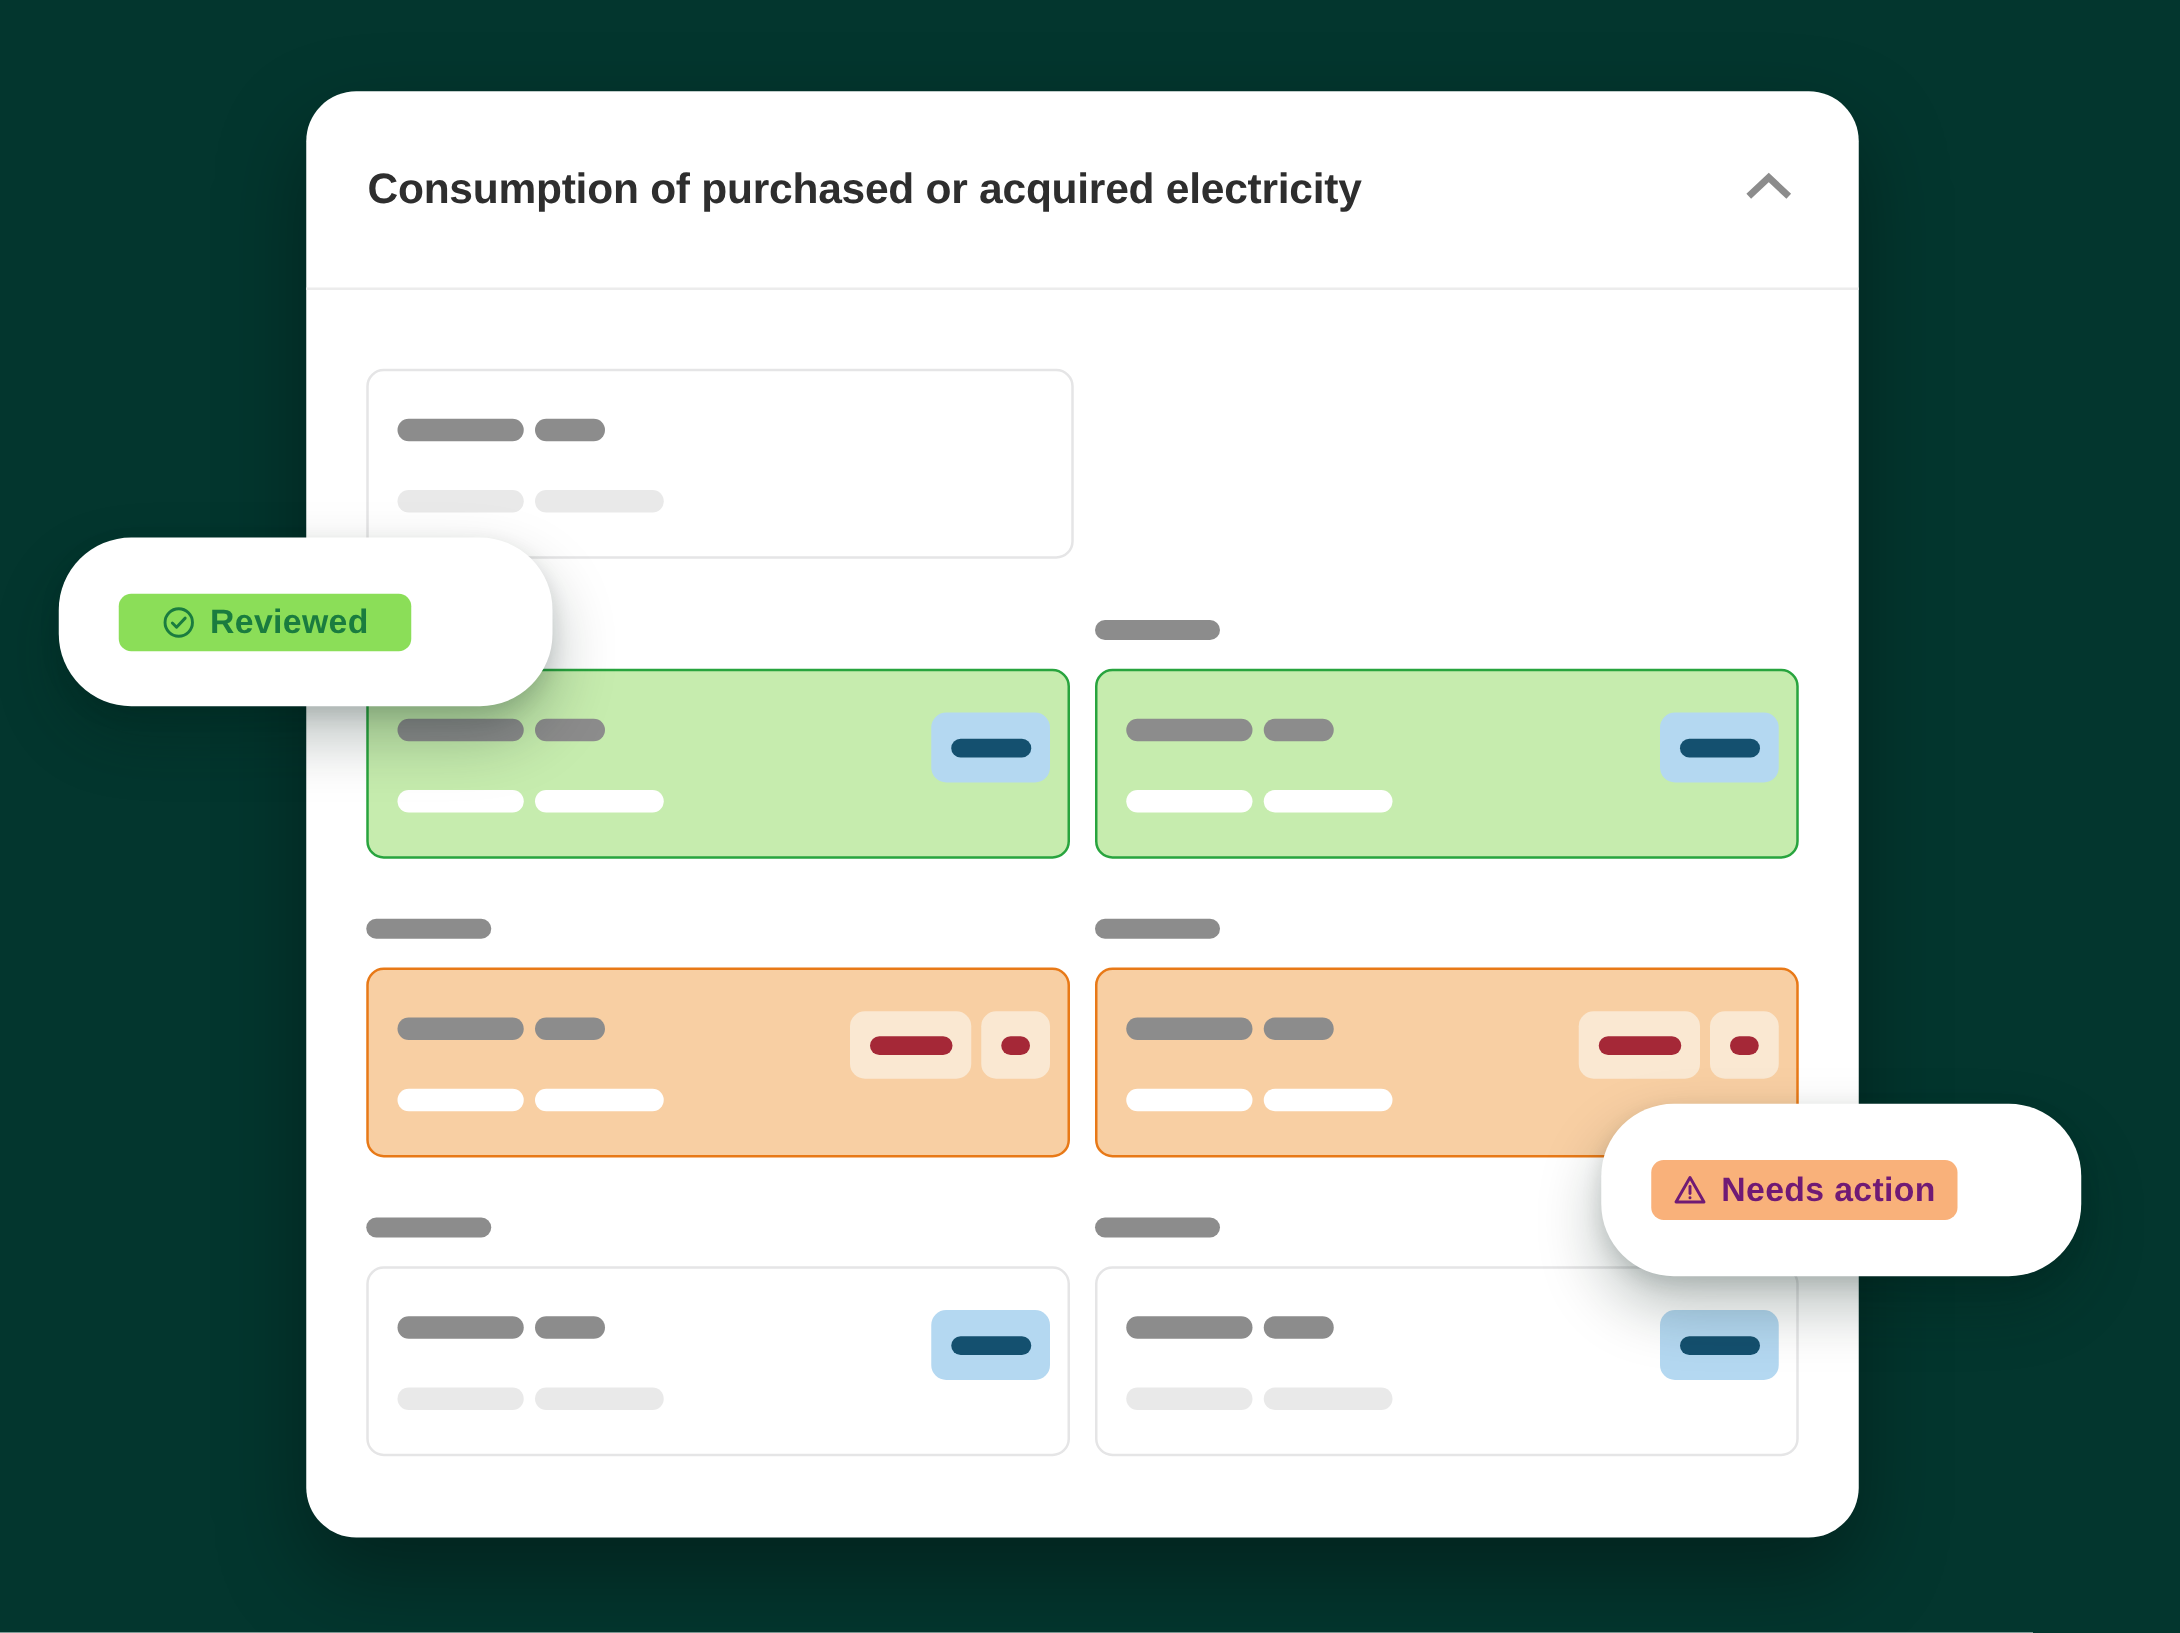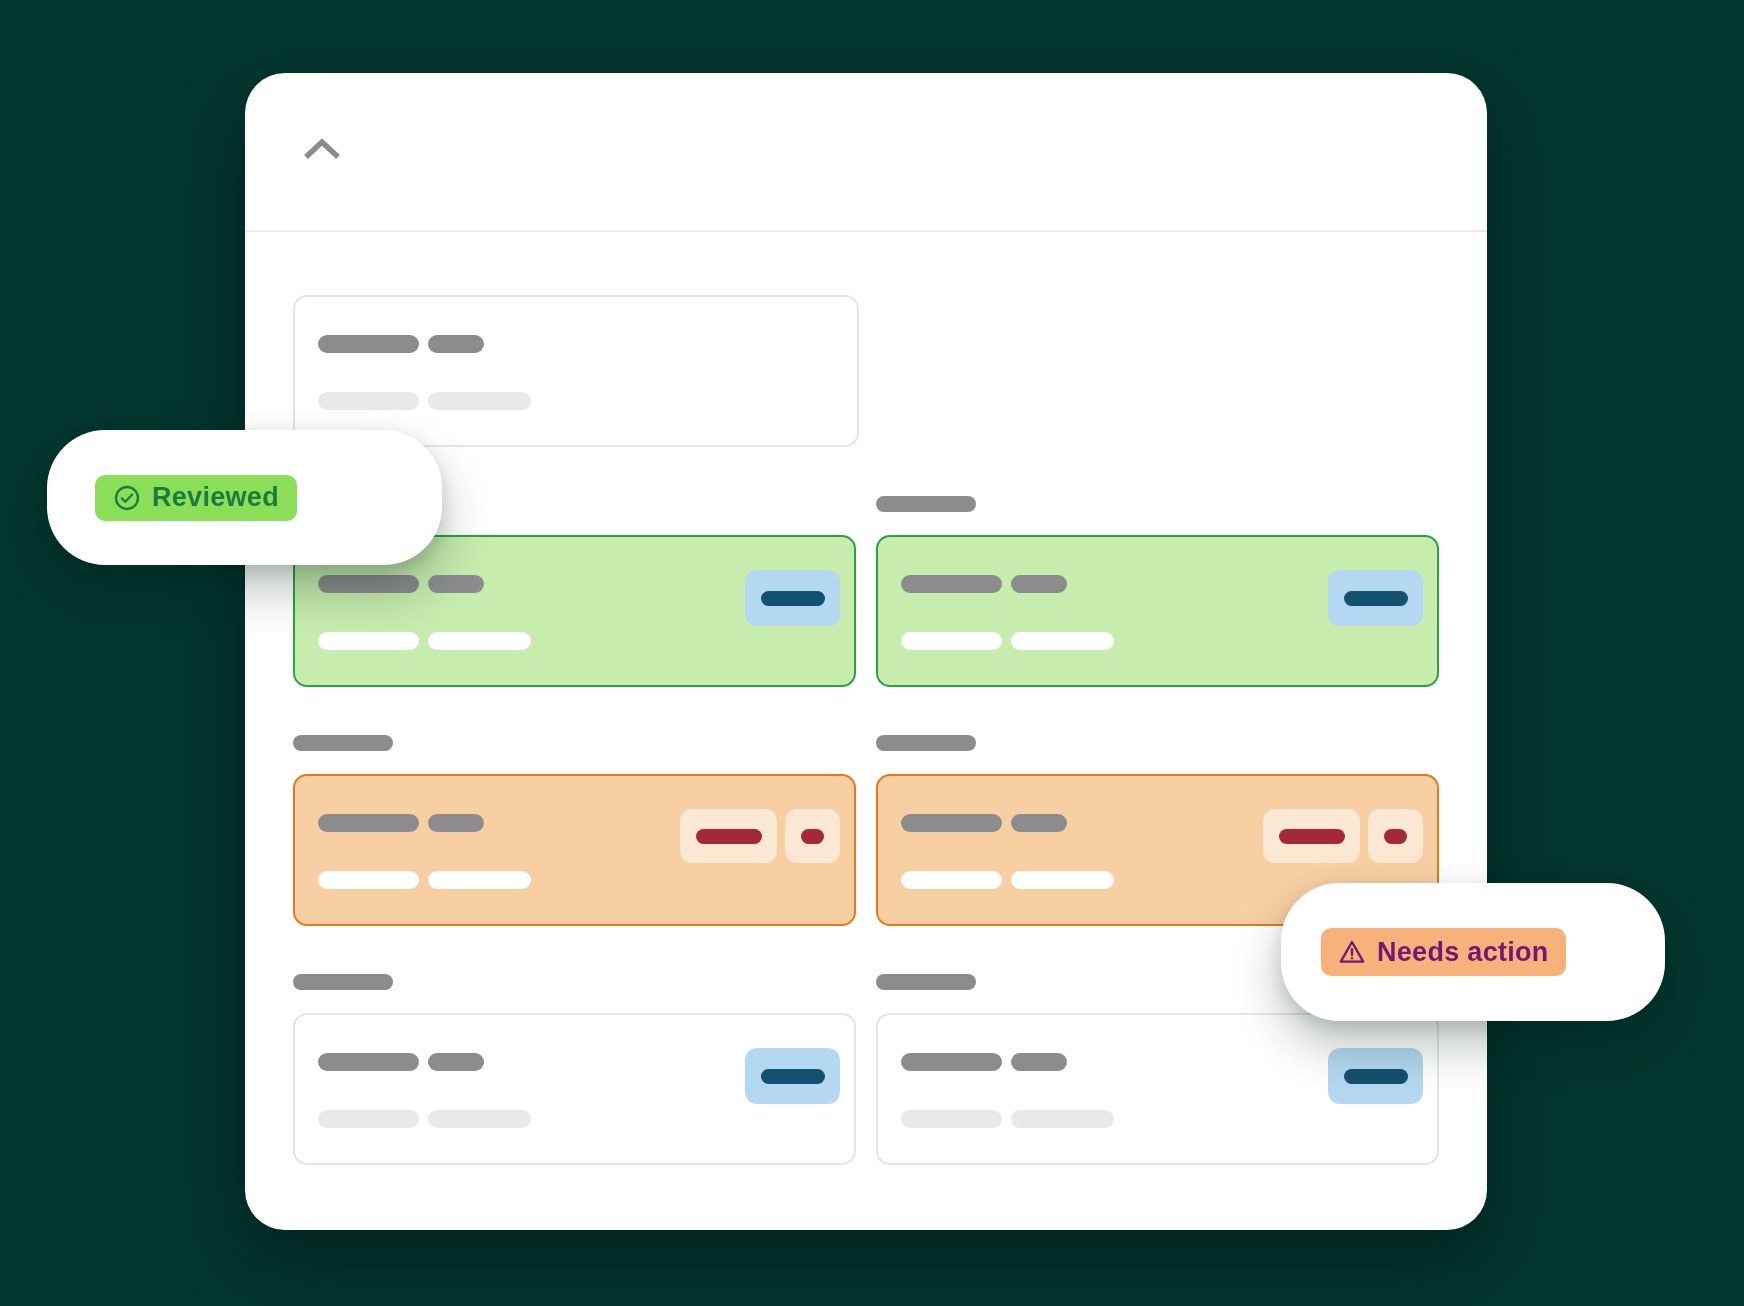--- a/index.html
+++ b/index.html
@@ -79,30 +79,31 @@
     display: flex; align-items: center;
   }
   .tt-reviewed { left: 47px;  top: 430px; width: 395px; height: 135px; padding-left: 48px; }
   .tt-needs    { left: 1281px; top: 883px; width: 384px; height: 138px; padding-left: 40px; }
 
   .badge {
     display: inline-flex; align-items: center; gap: 11px;
     border-radius: 10px; font-weight: 700; font-size: 27px; letter-spacing: .3px;
     white-space: nowrap;
   }
-  .badge-reviewed { background: #8bde58; color: #1a7c3f; height: 46px; padding: 0 18px; }
+  .badge-reviewed { background: #8bde58; color: #1a7c3f; height: 46px; padding: 0 34px; }
   .badge-needs    { background: #f9b17a; color: #701a75; height: 48px; padding: 0 17px; }
   .badge svg { display: block; }
 </style>
 </head>
 <body>
 
 <section class="main-card">
 
   <div class="header">
+    <h1 class="title">Consumption of purchased or acquired electricity</h1>
     <button class="collapse-btn" aria-label="Collapse">
       <span>
         <svg width="46" height="28" viewBox="0 0 46 28">
           <polyline points="7,21 23,6 39,21" fill="none" stroke="#8c8c8c" stroke-width="5.5" stroke-linecap="butt" stroke-linejoin="miter"></polyline>
         </svg>
       </span>
     </button>
   </div>
 
   <div class="content">

